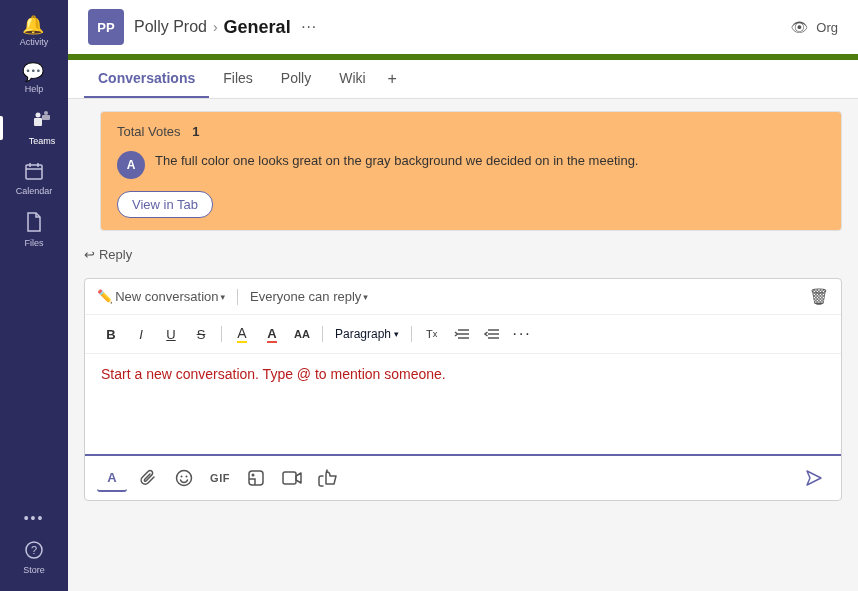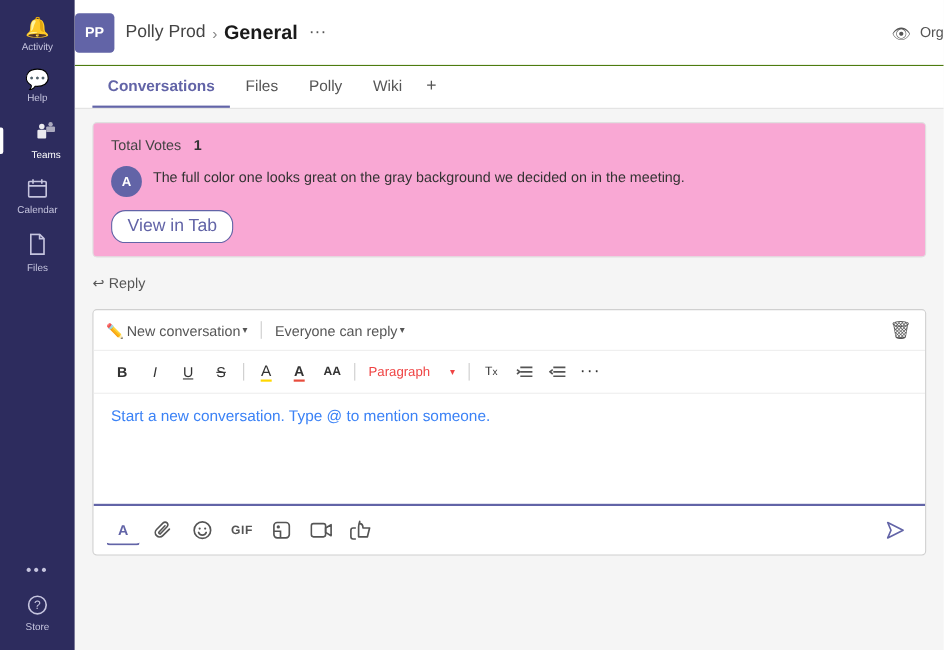--- a/index.html
+++ b/index.html
@@ -53,22 +53,22 @@
       flex-direction: column;
       background: #fff;
       height: 591px;
       overflow: hidden;
     }
 
     
     .header {
       display: flex;
       align-items: center;
-      padding: 10px 0;
-      border-bottom: 1px solid #4d7c0f;
+      padding: 10px 20px;
+      border-bottom: 6px solid #4d7c0f;
       background: #fff;
       height: 60px;
       flex-shrink: 0;
     }
     .team-avatar {
       width: 36px;
       height: 36px;
       background: #6264a7;
       border-radius: 4px;
       display: flex;
@@ -133,25 +133,26 @@
       overflow-y: auto;
       padding: 12px 16px;
       background: #f5f5f5;
       display: flex;
       flex-direction: column;
       gap: 0;
     }
 
     
     .message-card {
-      background: #f9a8d4;
+      background: #fdba74;
       border: 1px solid #e0e0e0;
       border-radius: 4px;
       padding: 12px 16px;
       margin-bottom: 8px;
+      margin-left: 16px;
     }
     .total-votes-row { font-size: 13px; color: #333; margin-bottom: 12px; }
     .total-votes-label { font-weight: 400; color: #444; }
     .total-votes-num { font-weight: 600; margin-left: 8px; }
     .message-row { display: flex; align-items: flex-start; gap: 10px; margin-bottom: 12px; }
     .msg-avatar {
       width: 28px;
       height: 28px;
       background: #6264a7;
       border-radius: 50%;
@@ -163,21 +164,21 @@
       font-weight: 600;
       flex-shrink: 0;
     }
     .msg-text { font-size: 13px; color: #333; line-height: 1.5; flex: 1; }
     .view-in-tab-btn {
       border: 1px solid #6264a7;
       color: #6264a7;
       background: #fff;
       border-radius: 13px;
       padding: 5px 14px;
-      font-size: 16px;
+      font-size: 13px;
       cursor: pointer;
       font-family: inherit;
     }
     .reply-link {
       display: flex;
       align-items: center;
       gap: 4px;
       color: #555;
       font-size: 13px;
       cursor: pointer;
@@ -233,42 +234,42 @@
       font-family: inherit;
     }
     .fmt-btn.bold { font-weight: 700; }
     .fmt-btn.italic { font-style: italic; }
     .fmt-btn.underline { text-decoration: underline; }
     .fmt-btn.strikethrough { text-decoration: line-through; }
     .fmt-separator { width: 1px; height: 16px; background: #ccc; margin: 0 4px; }
     .fmt-dropdown {
       display: flex;
       align-items: center;
-      gap: 18px;
+      gap: 3px;
       padding: 3px 6px;
       border-radius: 3px;
       cursor: pointer;
       font-size: 12px;
-      color: #ef4444;
+      color: #0f172a;
     }
 
     
     .compose-area {
       padding: 12px 16px;
       min-height: 100px;
     }
     .compose-subject {
       font-size: 18px;
       color: #aaa;
       margin-bottom: 8px;
       cursor: text;
     }
     .compose-body {
       font-size: 14px;
-      color: #3b82f6;
+      color: #b91c1c;
     }
 
     
     .bottom-toolbar {
       display: flex;
       align-items: center;
       padding: 8px 12px;
       border-top: 2px solid #6264a7;
       gap: 6px;
     }

